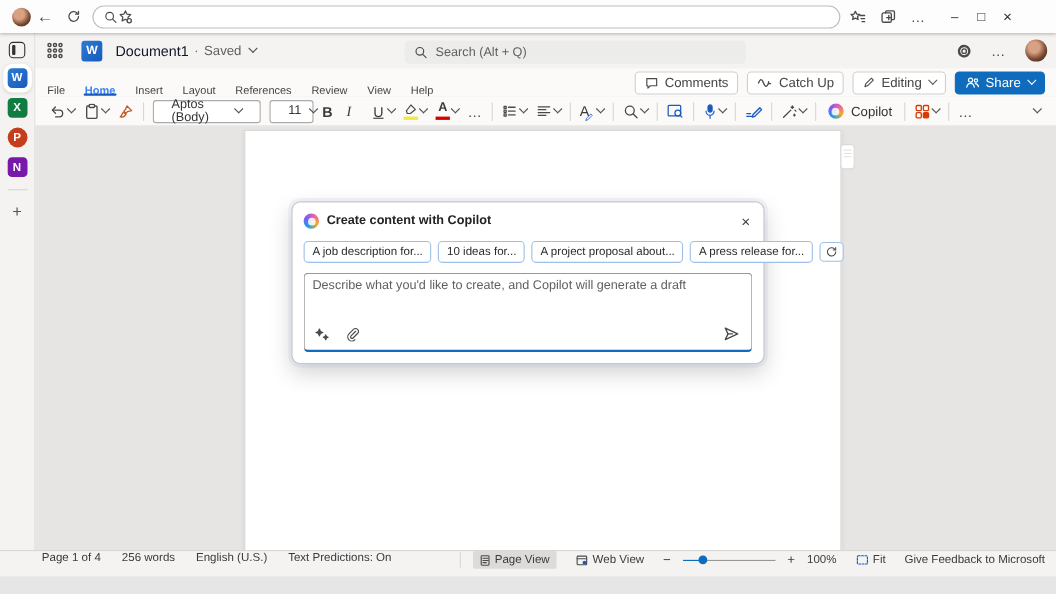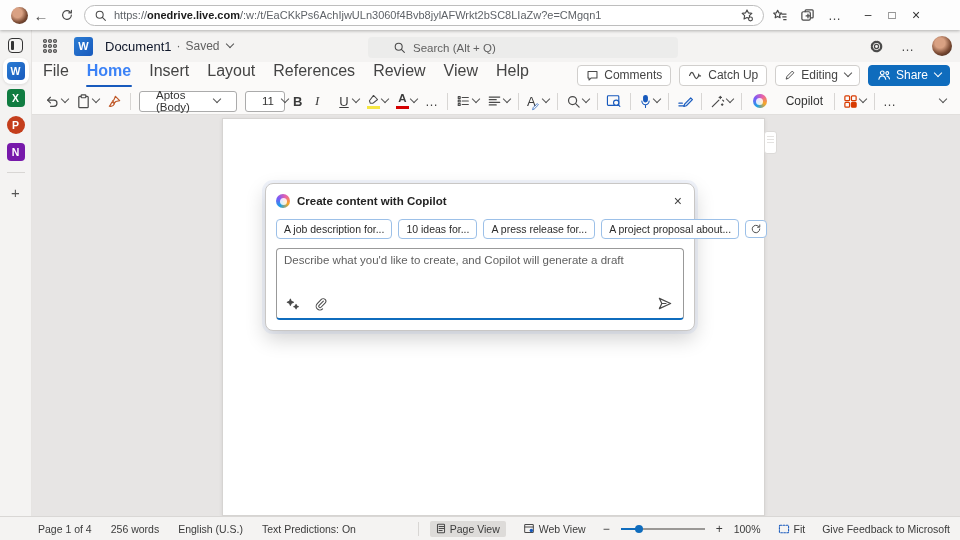--- a/index.html
+++ b/index.html
@@ -44,54 +44,54 @@
 
   
   #wheader { left:32px; top:30px; width:928px; height:32px; background:#f4f3f2; display:flex; align-items:center; }
   #waffle { margin-left:10px; }
   #wordlogo { width:19px; height:19px; margin-left:16px; border-radius:3px; color:#fff; font-weight:700; font-size:11px;
     background:linear-gradient(135deg,#2b7cd3,#185abd); display:flex; align-items:center; justify-content:center; }
   #doctitle { margin-left:12px; display:flex; align-items:center; gap:5px; }
   #doctitle .t { font-size:13px; color:#0f172a; }
   #doctitle .s { font-size:12px; color:#616161; }
   #hsearch { position:absolute; left:336px; top:7px; width:310px; height:21px; background:#ececeb; border-radius:4px;
-    display:flex; align-items:center; padding:0 8px;justify-content:center; }
+    display:flex; align-items:center; padding:0 8px; }
   #hsearch input { border:none; outline:none; background:transparent; font-size:11.5px; color:#616161;
     margin-left:7px; width:240px; font-family:"Liberation Sans",sans-serif; }
   #hsearch input::placeholder { color:#616161; }
   .hdr-right { position:absolute; right:8px; top:0; height:32px; display:flex; align-items:center; gap:17px; }
   .hdr-right .avatar { width:20px; height:20px; border-radius:50%;
     background:radial-gradient(circle at 40% 35%, #d9a183 28%, #7a4a33 60%, #23160f 100%); }
   .moredots { font-size:13px; color:#4a4a4a; letter-spacing:1px; }
 
   
   #tabrow { left:32px; top:62px; width:928px; height:26px; background:#fbfaf9; display:flex; align-items:center; }
-  .rtab { position:relative; height:26px; display:flex; align-items:flex-start; padding:0 9px;
-    font-size:16px; color:#444; }
+  .rtab { position:relative; height:26px; display:flex; align-items:flex-end; padding:0 9px;
+    font-size:10px; color:#444; }
   .rtab.active { font-weight:700; color:#3b82f6; }
   .rtab.active::after { content:""; position:absolute; left:8px; right:8px; bottom:1px; height:2.5px;
     border-radius:2px; background:#185abd; }
   .tab-right { position:absolute; right:10px; top:2.5px; display:flex; align-items:center; gap:8px; }
   .pillbtn { height:21px; border:1px solid #d1cfcd; background:#fff; border-radius:4px; display:flex;
     align-items:center; gap:5px; padding:0 8px; font-size:12px; color:#444; }
   .pillbtn.primary { background:#0f6cbd; border-color:#0f6cbd; color:#fff; }
 
   
   #toolrow { left:32px; top:88px; width:928px; height:27px; background:#fbfaf9; border-bottom:1px solid #e1dfdd;
     display:flex; align-items:center; gap:8px; padding-left:12px; }
   .titem { display:flex; align-items:center; flex:none; }
   .combo { height:21px; border:1px solid #ababab; border-radius:3px; background:#fff; display:flex;
     align-items:center; padding:0 16px; font-size:11.5px; color:#333; gap:6px; }
   .fmt { font-size:13px; color:#3b3b3b; width:14px; text-align:center; }
   .bbtn { font-weight:700; } .ibtn { font-style:italic; font-family:"Liberation Serif",serif; }
   .ubtn { text-decoration:underline; }
   .colorbar { display:flex; flex-direction:column; align-items:center; line-height:1; }
   .colorbar .l { font-size:11.5px; font-weight:600; color:#3b3b3b; }
   .colorbar .bar { width:13px; height:3px; margin-top:1px; }
-  .cpbtn { display:flex; align-items:center; gap:19px; font-size:12px; color:#333; padding:0 3px; }
+  .cpbtn { display:flex; align-items:center; gap:7px; font-size:12px; color:#333; padding:0 3px; }
   .cpdisc { width:14px; height:14px; border-radius:50%;
     background:conic-gradient(from 210deg,#19a1e6,#7a5af8,#e961aa,#f7a823,#19a1e6); position:relative; }
   .cpdisc::after { content:""; position:absolute; left:3.5px; top:3.5px; width:7px; height:7px;
     border-radius:50%; background:rgba(255,255,255,.85); }
   .dots3 { font-size:13px; color:#444; letter-spacing:1px; }
 
   
   #docarea { left:32px; top:115px; width:928px; height:401px; background:#e7e5e4; }
   #page { position:absolute; left:190px; top:3px; width:543px; height:398px; background:#fff;
     border:1px solid #d6d4d2; box-shadow:0 1px 4px rgba(0,0,0,.08); }
@@ -111,22 +111,22 @@
   .chip.square { padding:2px 4px; }
   .cinput { position:relative; margin-top:9px; height:72px; border:1px solid #999; border-bottom:2px solid #0f6cbd;
     border-radius:4px; background:#fff; }
   .cinput textarea { position:absolute; left:7px; top:5px; width:390px; height:24px; border:none; outline:none;
     resize:none; font-family:"Liberation Sans",sans-serif; font-size:11.5px; color:#333; background:transparent; }
   .cinput textarea::placeholder { color:#5f5f5f; }
   .cin-icons { position:absolute; left:9px; bottom:7px; display:flex; gap:14px; align-items:center; }
   .sendbtn { position:absolute; right:10px; bottom:7px; }
 
   
-  #statusbar { left:0; top:516px; width:960px; height:24px; background:#f4f3f2; border-top:1px solid #d9d7d5;
-    display:flex; align-items:center; font-size:10.5px; color:#3b3b3b; z-index:10; }
+  #statusbar { left:0; top:500px; width:960px; height:24px; background:#f4f3f2; border-top:1px solid #d9d7d5;
+    display:flex; align-items:flex-start; font-size:10.5px; color:#3b3b3b; z-index:10; }
   .st-left { display:flex; align-items:center; gap:19px; padding-left:38px; }
   .st-right { position:absolute; right:10px; display:flex; align-items:center; gap:11px; }
   .viewbtn { display:flex; align-items:center; gap:4px; padding:2px 6px; border-radius:2px; }
   .viewbtn.sel { background:#dddbd9; }
   .slider { position:relative; width:84px; height:12px; }
   .slider .track { position:absolute; left:0; right:0; top:5.5px; height:1.5px; background:#9a9896; }
   .slider .fillseg { position:absolute; left:0; width:22%; top:5.5px; height:1.5px; background:#0f6cbd; }
   .slider .thumb { position:absolute; left:calc(22% - 4px); top:2px; width:8px; height:8px; border-radius:50%; background:#0f6cbd; }
   .pm { font-size:12px; color:#3b3b3b; }
 </style>
@@ -139,21 +139,20 @@
   <div class="navbtn">
     <svg class="ic" width="14" height="14" viewBox="0 0 16 16">
         <path d="M13 8a5 5 0 1 1-1.5-3.6M13 2.6v3h-3"></path>
       </svg>
   </div>
   <div id="urlbar">
     <svg class="ic" width="13" height="13" viewBox="0 0 16 16">
         <circle cx="7" cy="7" r="4.3"></circle>
         <path d="M10.3 10.3L14 14"></path>
       </svg>
-    <div class="urltext"><span>https://</span><span class="host">onedrive.live.com</span><span>/:w:/t/EaCKkPs6AchIjwULn3060f4Bvb8jylAFWrkt2bSC8LIaZw?e=CMgqn1</span></div>
     <svg class="ic" width="14" height="14" viewBox="0 0 16 16">
         <path d="M8 2.2l1.7 3.4 3.8.5-2.8 2.7.7 3.8L8 10.8 4.6 12.6l.7-3.8L2.5 6.1l3.8-.5z"></path>
         <circle cx="12" cy="12.5" r="2.2" style="fill:#fff"></circle>
       </svg>
   </div>
   <div class="browser-right">
     <svg class="ic" width="15" height="15" viewBox="0 0 16 16">
         <path d="M6 2.5l1.3 2.6 2.9.4-2.1 2 .5 2.9L6 9l-2.6 1.4.5-2.9-2.1-2 2.9-.4z"></path>
         <path d="M10.5 6.5H15M11.5 9.5H15M12.5 12.5H15"></path>
       </svg>
@@ -446,22 +445,22 @@
 
   <div id="cdialog">
     <div class="dhead">
       <span class="cpdisc"></span>
       <span class="dtitle">Create content with Copilot</span>
       <span class="dclose">×</span>
     </div>
     <div class="chiprow">
       <span class="chip">A job description for...</span>
       <span class="chip">10 ideas for...</span>
+      <span class="chip">A project proposal about...</span>
       <span class="chip">A press release for...</span>
-      <span class="chip">A project proposal about...</span>
       <span class="chip square">
         <svg class="ic" width="12" height="12" viewBox="0 0 16 16">
             <path d="M13 8a5 5 0 1 1-1.5-3.6M13 2.6v3h-3"></path>
           </svg>
       </span>
     </div>
     <div class="cinput">
       <textarea placeholder="Describe what you'd like to create, and Copilot will generate a draft" style=""></textarea>
       <div class="cin-icons">
         <svg class="ic" width="14" height="14" viewBox="0 0 16 16">

